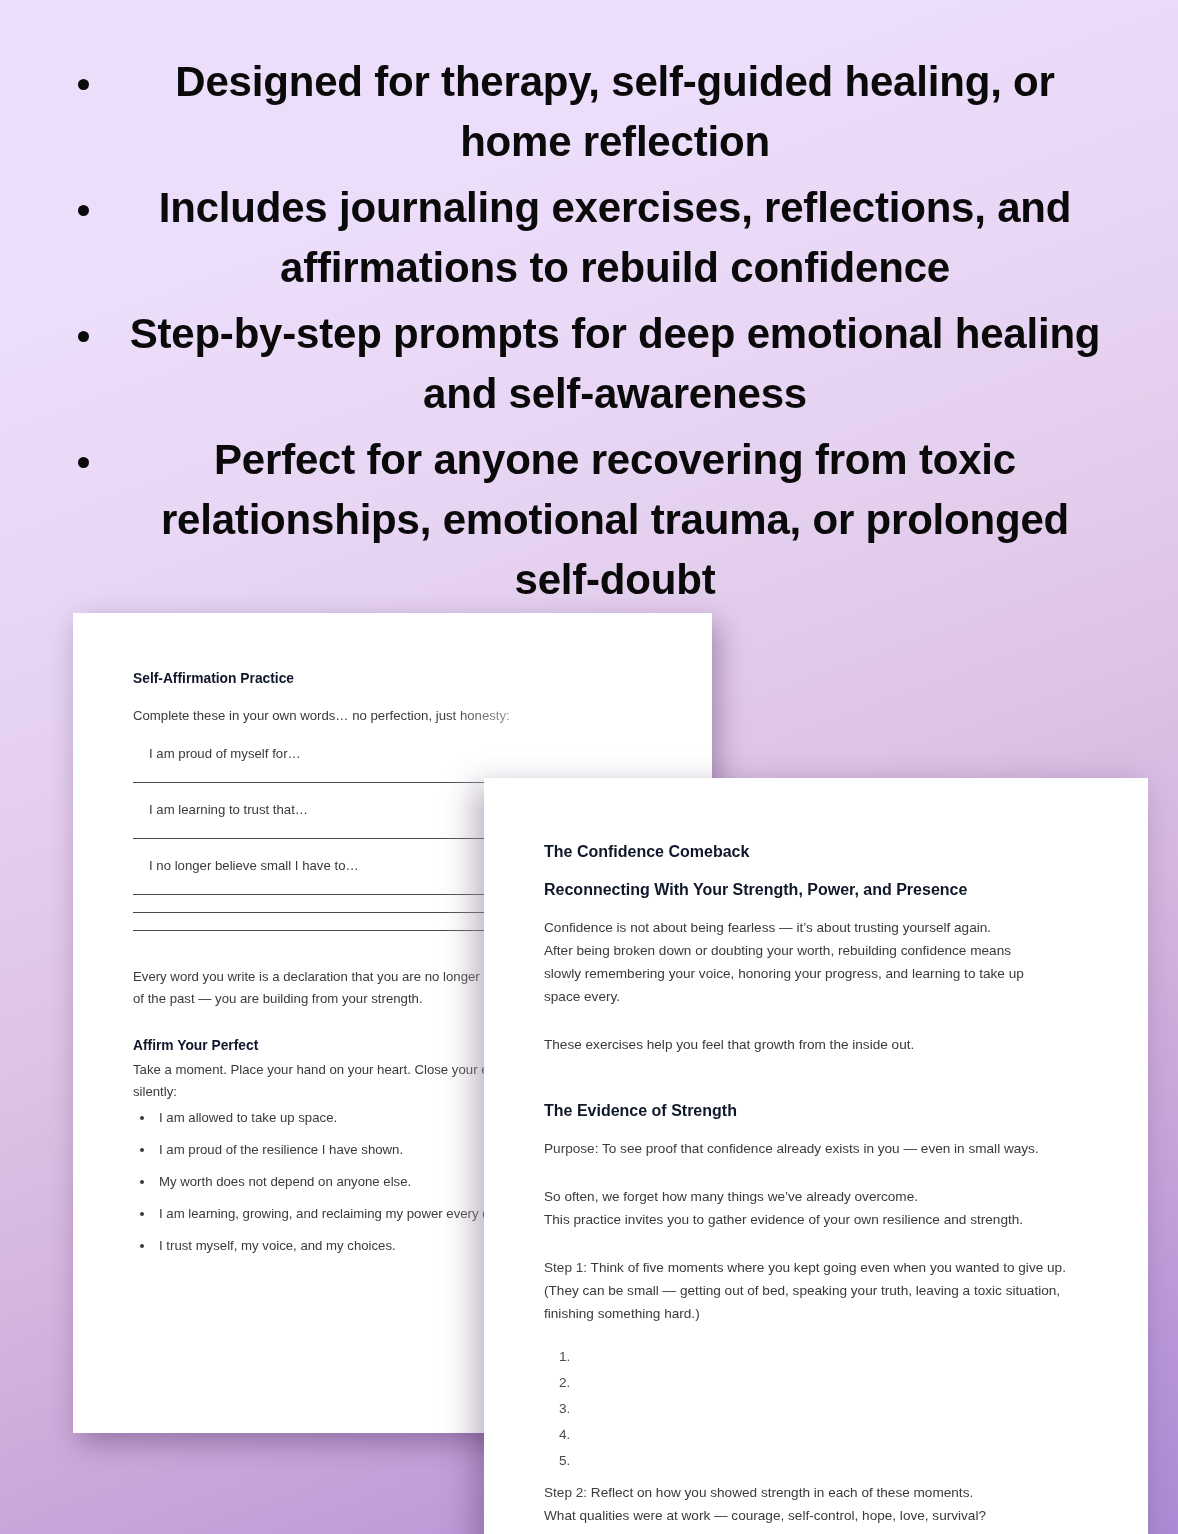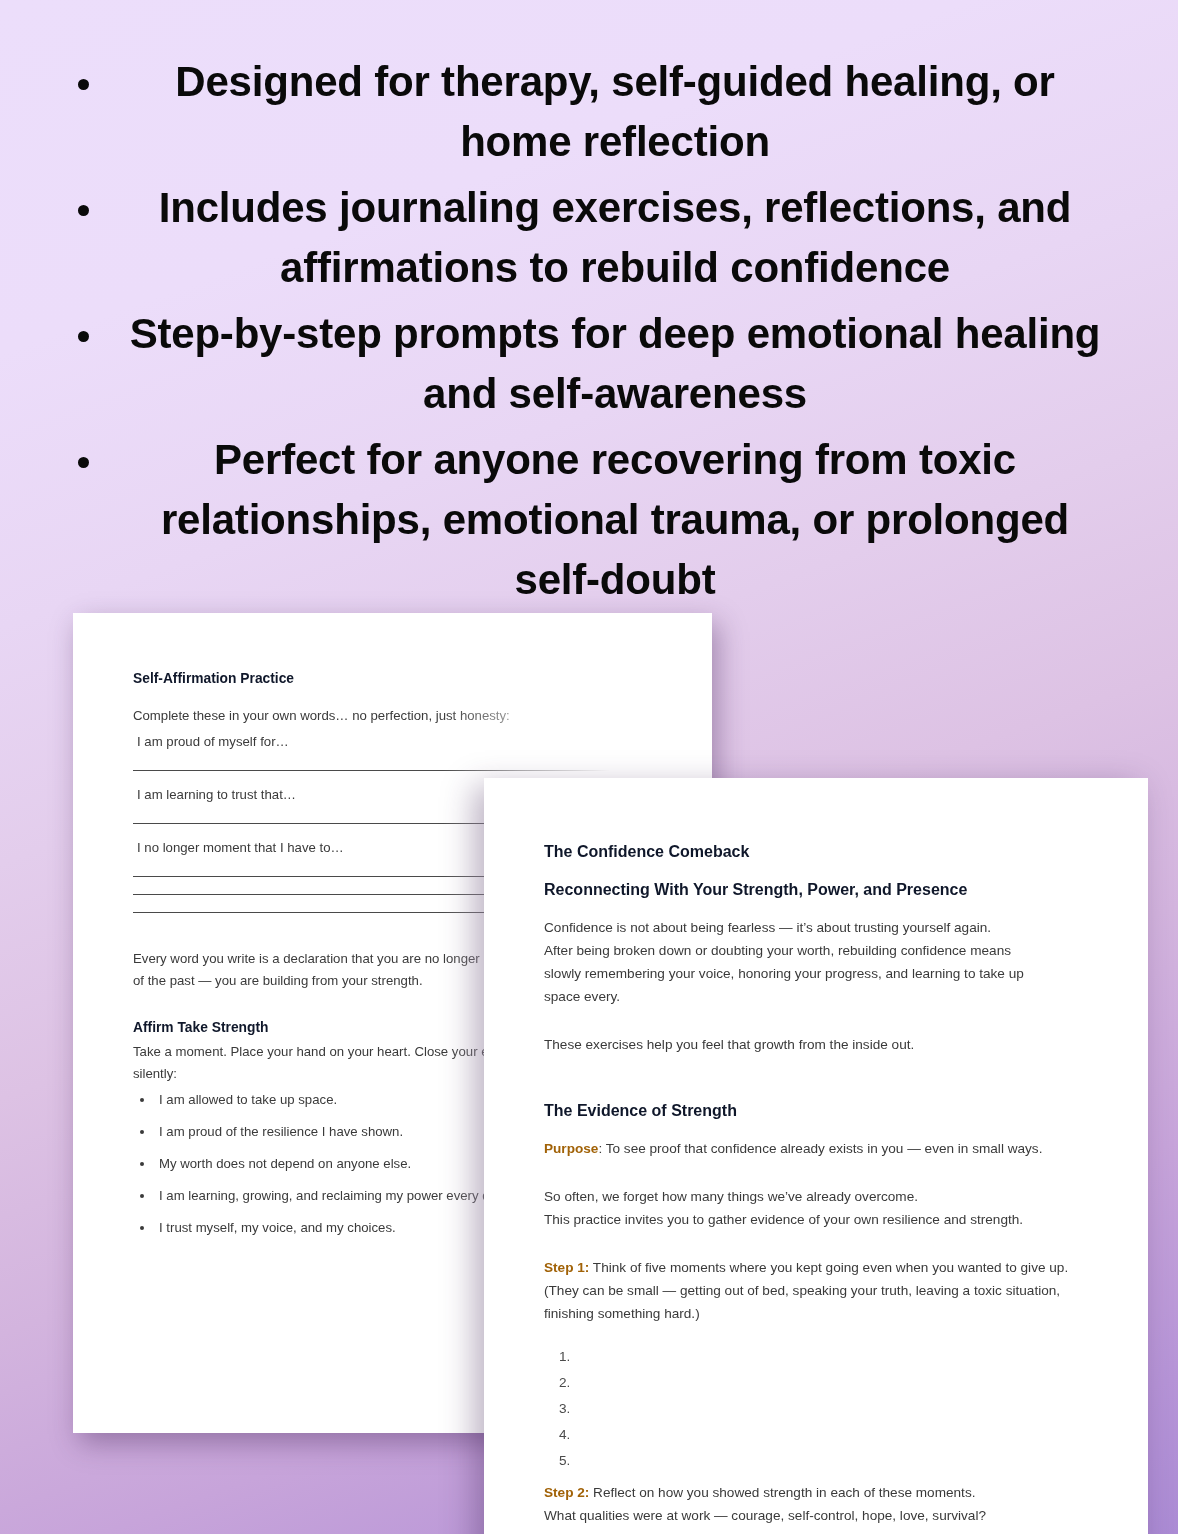--- a/index.html
+++ b/index.html
@@ -121,21 +121,21 @@
   }
   .doc-p.tight { margin-bottom: 2px; }
 
   .blank-line {
     border-bottom: 1px solid #4a4a4a;
     height: 0;
     margin: 17px 0 13px 0;
     width: 100%;
   }
 
-  .prompt-line { margin: 4px; }
+  .prompt-line { margin: 16px; }
 
   .doc-ul {
     margin: 4px 0 0 0;
     padding-left: 22px;
   }
   .doc-ul li {
     margin-bottom: 10px;
     padding-left: 4px;
   }
 
@@ -146,21 +146,21 @@
   }
   .doc-ol li {
     margin-bottom: 18px;
     height: 8px;
   }
 
   .gap-sm { height: 12px; }
   .gap-md { height: 22px; }
   .gap-lg { height: 30px; }
 
-  .bold { font-weight: 700; color: #a16207; text-align: right; }
+  .bold { font-weight: 400; color: #404040; text-align: right; }
   .ital { font-style: italic; }
 
   
   #back-fade {
     position: absolute;
     left: 370px;
     top: 0;
     width: 269px;
     height: 820px;
     background: linear-gradient(to right, rgba(255,255,255,0) 0%, rgba(255,255,255,0.55) 28%, #ffffff 62%, #ffffff 100%);
@@ -184,37 +184,37 @@
 
       <div class="doc-h">Self-Affirmation Practice</div>
 
       <div class="doc-p tight">Complete these in your own words… no perfection, just honesty:</div>
       <div class="prompt-line">I am proud of myself for…</div>
       <div class="blank-line"></div>
 
       <div class="prompt-line">I am learning to trust that…</div>
       <div class="blank-line"></div>
 
-      <div class="prompt-line">I no longer moment that I have to…</div>
+      <div class="prompt-line">I no longer believe small I have to…</div>
       <div class="blank-line"></div>
 
       <div class="blank-line"></div>
 
       <div class="blank-line"></div>
 
       <div class="gap-md"></div>
 
       <div class="doc-p">
         <span>Every word you write is a declaration that you are no longer a prisoner</span><br>
         <span>of the past — you are building from your strength.</span>
       </div>
 
       <div class="gap-sm"></div>
 
-      <div class="doc-h" style="margin-bottom:2px;">Affirm Take Strength</div>
+      <div class="doc-h" style="margin-bottom:2px;">Affirm Your Perfect</div>
 
       <div class="doc-p" style="margin-bottom:4px;">
         <span>Take a moment. Place your hand on your heart. Close your eyes and say</span><br>
         <span>silently:</span>
       </div>
 
       <ul class="doc-ul">
         <li>I am allowed to take up space.</li>
         <li>I am proud of the resilience I have shown.</li>
         <li>My worth does not depend on anyone else.</li>

